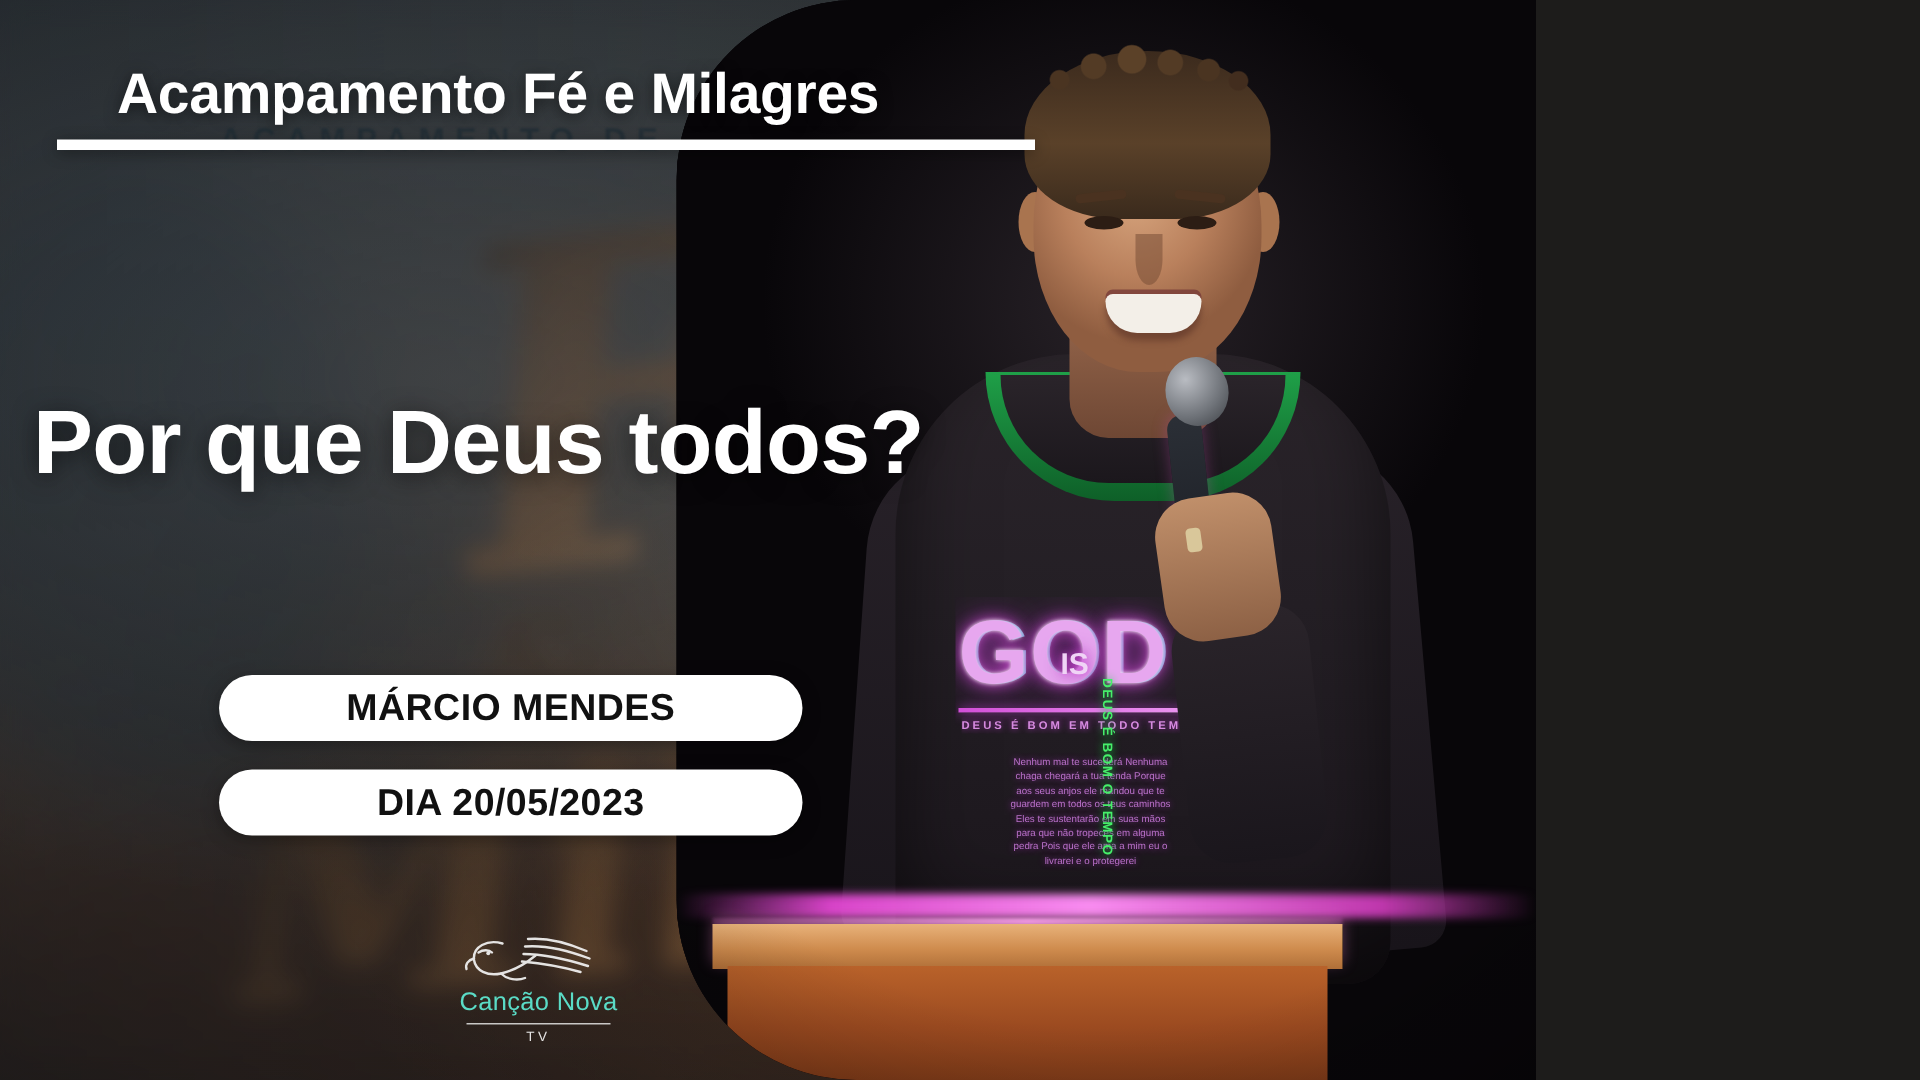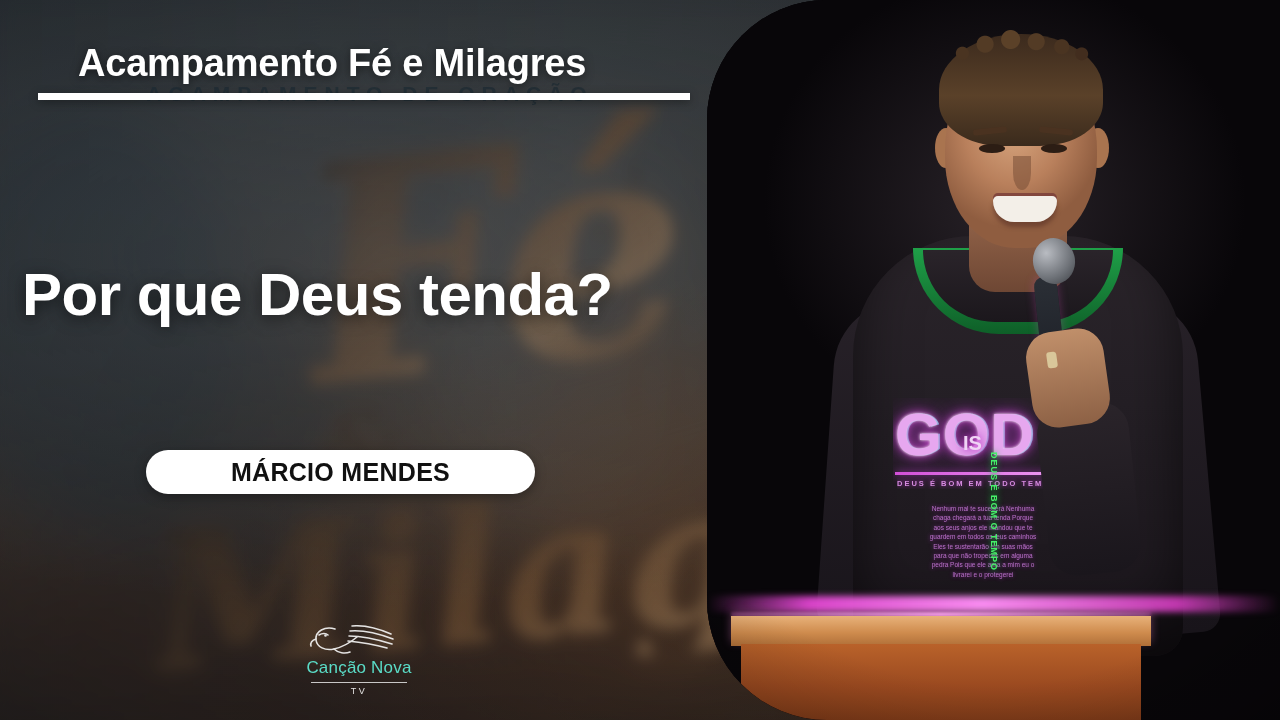--- a/index.html
+++ b/index.html
@@ -7,21 +7,21 @@
 
   html, body {
     width:1280px; height:720px;
     overflow:hidden;
     background:#1d1c1b;
     font-family:"Liberation Sans", sans-serif;
   }
 
   #stage {
     position:relative;
-    width:1280px; height:720px;
+    width:1024px; height:720px;
     overflow:hidden;
   }
 
   
   .bg-base {
     position:absolute; inset:0;
     background:
       linear-gradient(180deg,
         rgba(58,68,74,1) 0%,
         rgba(62,70,74,1) 14%,
@@ -461,24 +461,27 @@
     <div class="ph-neon"></div>
     <div class="podium-edge"></div>
     <div class="podium-top"></div>
     <div class="podium-body"></div>
 
     <div class="ph-grain"></div>
   </div>
 
   <div class="event-title">Acampamento Fé e Milagres</div>
   <div class="title-rule"></div>
-  <div class="headline">Por que Deus tenda?</div>
+  <div class="headline">Por que Deus todos?</div>
 
   <div class="pill pill-speaker">
     <span>MÁRCIO MENDES</span>
+  </div>
+  <div class="pill pill-date">
+    <span>DIA 20/05/2023</span>
   </div>
 
   <div class="logo">
     <span>
       <svg width="108" height="34" viewBox="0 0 108 34" fill="none" stroke="#f2f2f2" stroke-width="1.6" stroke-linecap="round" stroke-linejoin="round">
         <path d="M30 7 C20 4, 10 9, 11 18 C12 25, 20 29, 29 27 C38 25, 46 20, 52 15"></path>
         <path d="M29 27 C33 31, 40 32, 45 30"></path>
         <path d="M14 13 C17 11, 21 11, 23 13"></path>
         <circle cx="20.5" cy="13.5" r="1.3" fill="#f2f2f2" stroke="none"></circle>
         <path d="M11 17 C7 18, 5 21, 6 24"></path>

